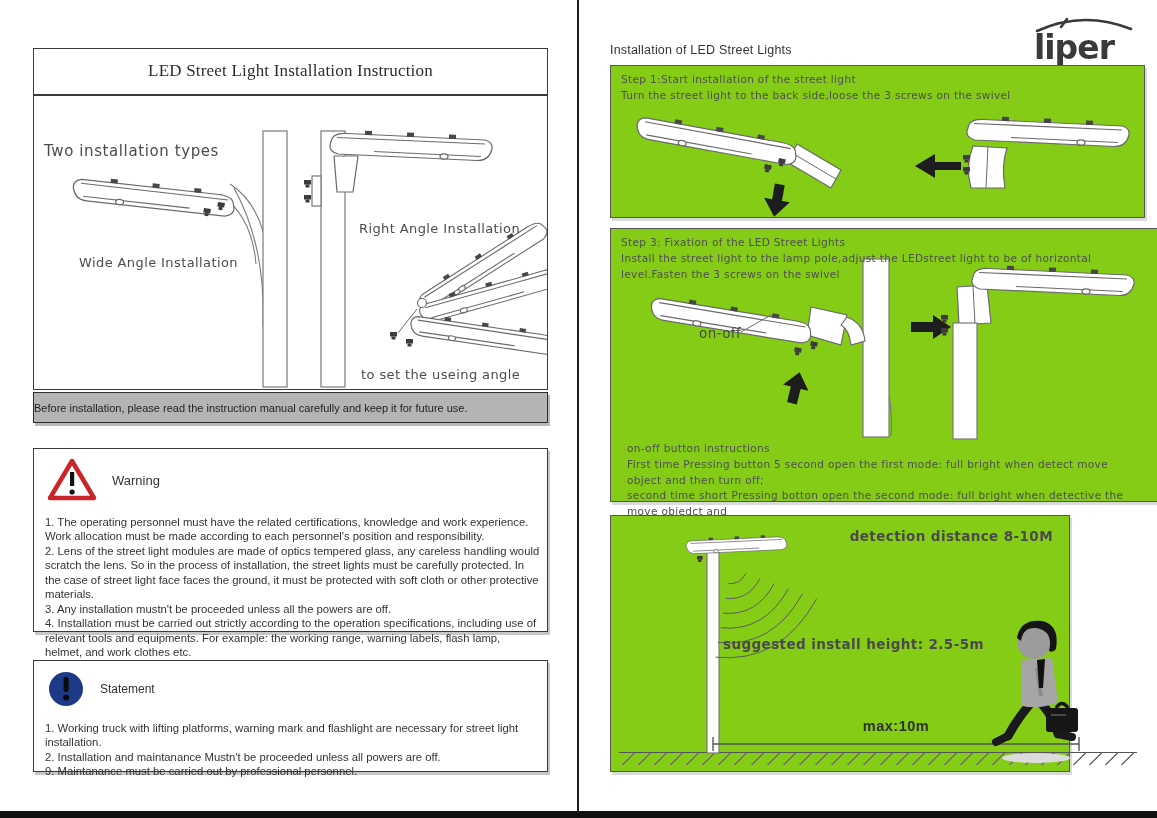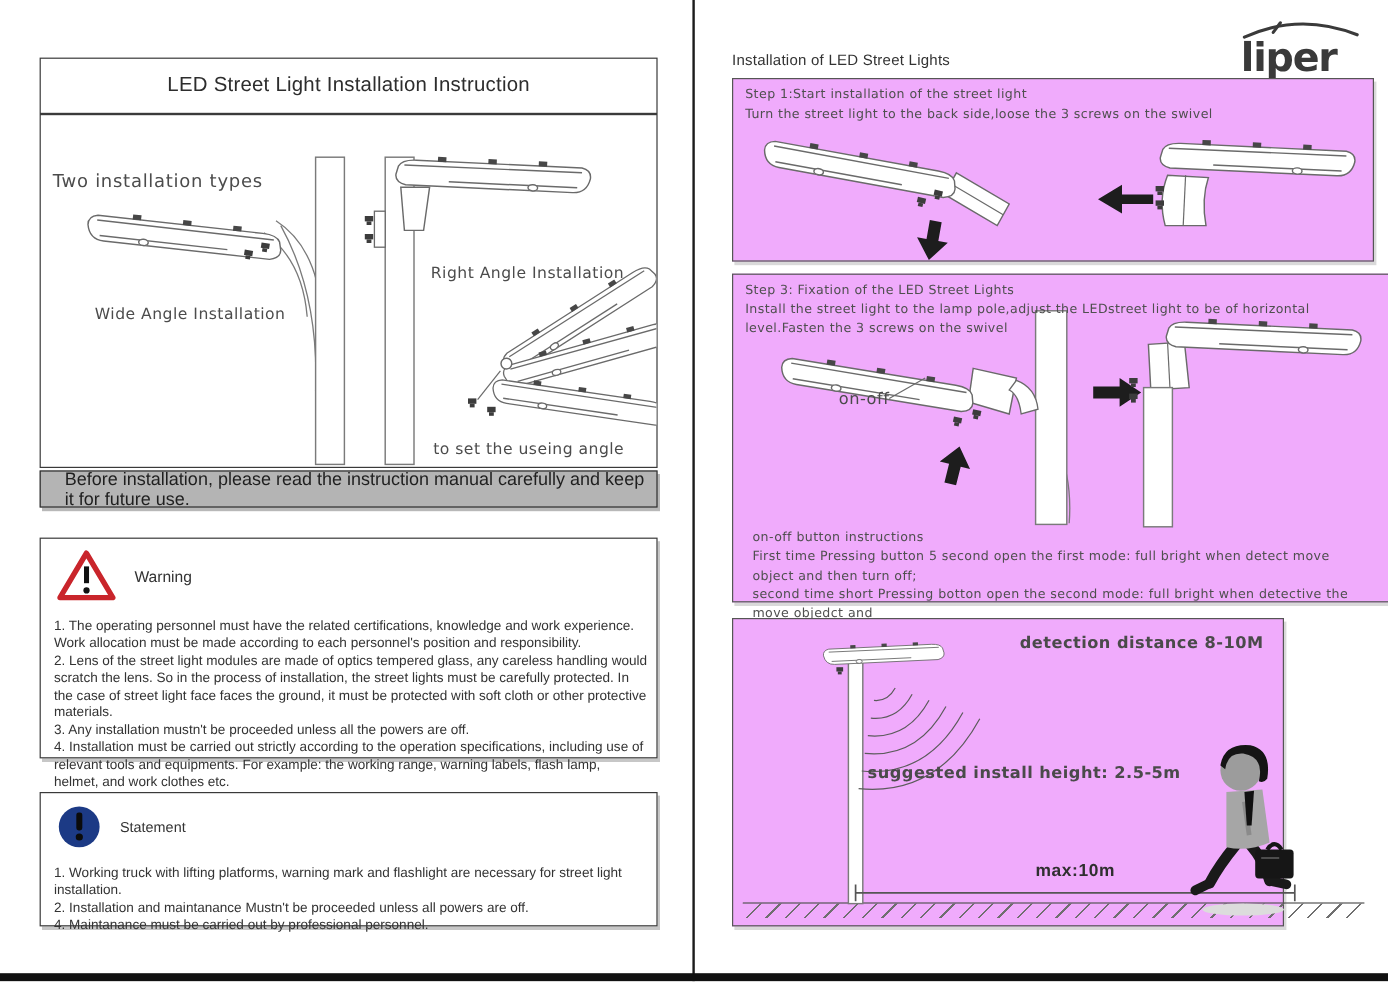--- a/index.html
+++ b/index.html
@@ -1,30 +1,30 @@
 <!DOCTYPE html>
 <html><head>
 <meta charset="utf-8">
 <style>
   html,body{margin:0;padding:0;background:#ffffff;}
   .canvas{position:relative;width:1157px;height:818px;background:#fff;overflow:hidden;
           font-family:"Liberation Sans",sans-serif;color:#333;}
   .abs{position:absolute;}
   .box{position:absolute;border:1px solid #3a3a3a;background:#fff;box-sizing:border-box;}
   .shadowed{box-shadow:2px 3px 0 rgba(0,0,0,0.22);padding-left:12px;}
-  .rbox{position:absolute;border:1px solid #555;background:#f0abfc;box-sizing:border-box;box-shadow:2px 3px 0 rgba(0,0,0,0.15);}
+  .rbox{position:absolute;border:1px solid #555;background:#84cc16;box-sizing:border-box;box-shadow:2px 3px 0 rgba(0,0,0,0.15);}
   .divider{position:absolute;left:577px;top:0;width:2px;height:818px;background:#1c1c1c;}
   .bottombar{position:absolute;left:0;top:811px;width:1157px;height:7px;background:#111;}
   .doc-title{position:absolute;left:0;top:12px;width:100%;text-align:center;font-size:17px;color:#2d2d2d;letter-spacing:.2px;}
   .ghead{font-family:"DejaVu Sans",sans-serif;color:#4c4c4c;margin-top:37px;}
   .h-section{font-size:15px;letter-spacing:.6px;}
   .h-label{font-size:13px;letter-spacing:.4px;}
   .banner{position:absolute;left:33px;top:392px;width:515px;height:31px;background:#b4b4b4;
           border:1px solid #2e2e2e;box-sizing:border-box;box-shadow:2px 3px 0 rgba(0,0,0,0.28);
-          display:flex;align-items:center;padding-left:20px;font-size:15px;color:#1f1f1f;}
+          display:flex;align-items:center;padding-left:0;font-size:11px;color:#1f1f1f;}
   .list{position:absolute;left:11px;font-size:11.3px;line-height:1.28;color:#333;width:495px;}
   .iconrow{position:absolute;left:12px;top:8px;display:flex;align-items:center;gap:14px;}
   .icon-title{font-size:13px;color:#333;}
   .steptext{font-family:"DejaVu Sans",sans-serif;font-size:10.5px;letter-spacing:.35px;line-height:1.5;color:#4f4f4f;}
   .rheader{position:absolute;left:610px;top:43px;font-size:12.5px;color:#333;letter-spacing:.2px;}
   .dlabel{font-family:"DejaVu Sans",sans-serif;font-size:13.5px;letter-spacing:.4px;color:#4a4a4a;}
   .maxlabel{font-size:14.5px;color:#2f2f2f;letter-spacing:.5px;}
   .onoff{font-family:"DejaVu Sans",sans-serif;font-size:13.5px;color:#4a4a4a;letter-spacing:.4px;}
   .ground{position:absolute;left:8px;top:236px;width:518px;height:12px;border-top:1.4px solid #555;
           background:repeating-linear-gradient(135deg,transparent 0 10px,#6f6f6f 10px 11.4px);}
@@ -47,21 +47,21 @@
     </g>
     <g id="screw">
       <rect x="0" y="0" width="7" height="4.5" fill="#3c3c3c"></rect>
       <rect x="1.5" y="4.5" width="4" height="3" fill="#3c3c3c"></rect>
     </g>
   </defs>
 </svg>
 
 <div class="canvas">
 
-  <div class="box" style="left:33px;top:48px;width:515px;height:47px;">
+  <div class="box" style="left:33px;top:48px;width:515px;height:47px;font-family:Liberation Serif, serif;">
     <div class="doc-title">LED Street Light Installation Instruction</div>
   </div>
 
   <div class="box" style="left:33px;top:95px;width:515px;height:295px;">
     <svg class="fig" style="left:0;top:0" width="513" height="293" viewBox="0 0 513 293">
       <g fill="none" stroke="#7a7a7a" stroke-width="1.1">
 
         <path d="M196,88 Q230,110 234,165"></path>
         <path d="M186,98 Q218,120 222,168"></path>
         <path d="M200,92 Q232,150 229,230"></path>
@@ -127,21 +127,21 @@
       <svg width="40" height="40" viewBox="0 0 40 40">
         <circle cx="20" cy="20" r="17" fill="#1c3a85"></circle>
         <rect x="17.6" y="8" width="5" height="15" rx="2" fill="#0b0b0b"></rect>
         <circle cx="20.1" cy="28.5" r="3" fill="#0b0b0b"></circle>
       </svg>
       <span class="icon-title" style="font-size:12px">Statement</span>
     </div>
     <div class="list" style="top:60px;">
       <div>1. Working truck with lifting platforms, warning mark and flashlight are necessary for street light installation.</div>
       <div>2. Installation and maintanance Mustn't be proceeded unless all powers are off.</div>
-      <div>4. Maintanance must be carried out by professional personnel.</div>
+      <div>9. Maintanance must be carried out by professional personnel.</div>
     </div>
   </div>
 
   <div class="rheader">Installation of LED Street Lights</div>
 
   <div class="abs" style="left:1030px;top:14px;width:110px;height:52px;">
     <svg width="110" height="52" viewBox="0 0 110 52">
       <path d="M7,17 Q53,-4 101,15" fill="none" stroke="#3a3a3a" stroke-width="2.6" stroke-linecap="round"></path>
       <line x1="31" y1="13" x2="37" y2="5" stroke="#3a3a3a" stroke-width="2.6" stroke-linecap="round"></line>
       <text x="4" y="45" font-family="DejaVu Sans, sans-serif" font-size="33" font-weight="bold" letter-spacing="-1" fill="#3a3a3a">liper</text>

